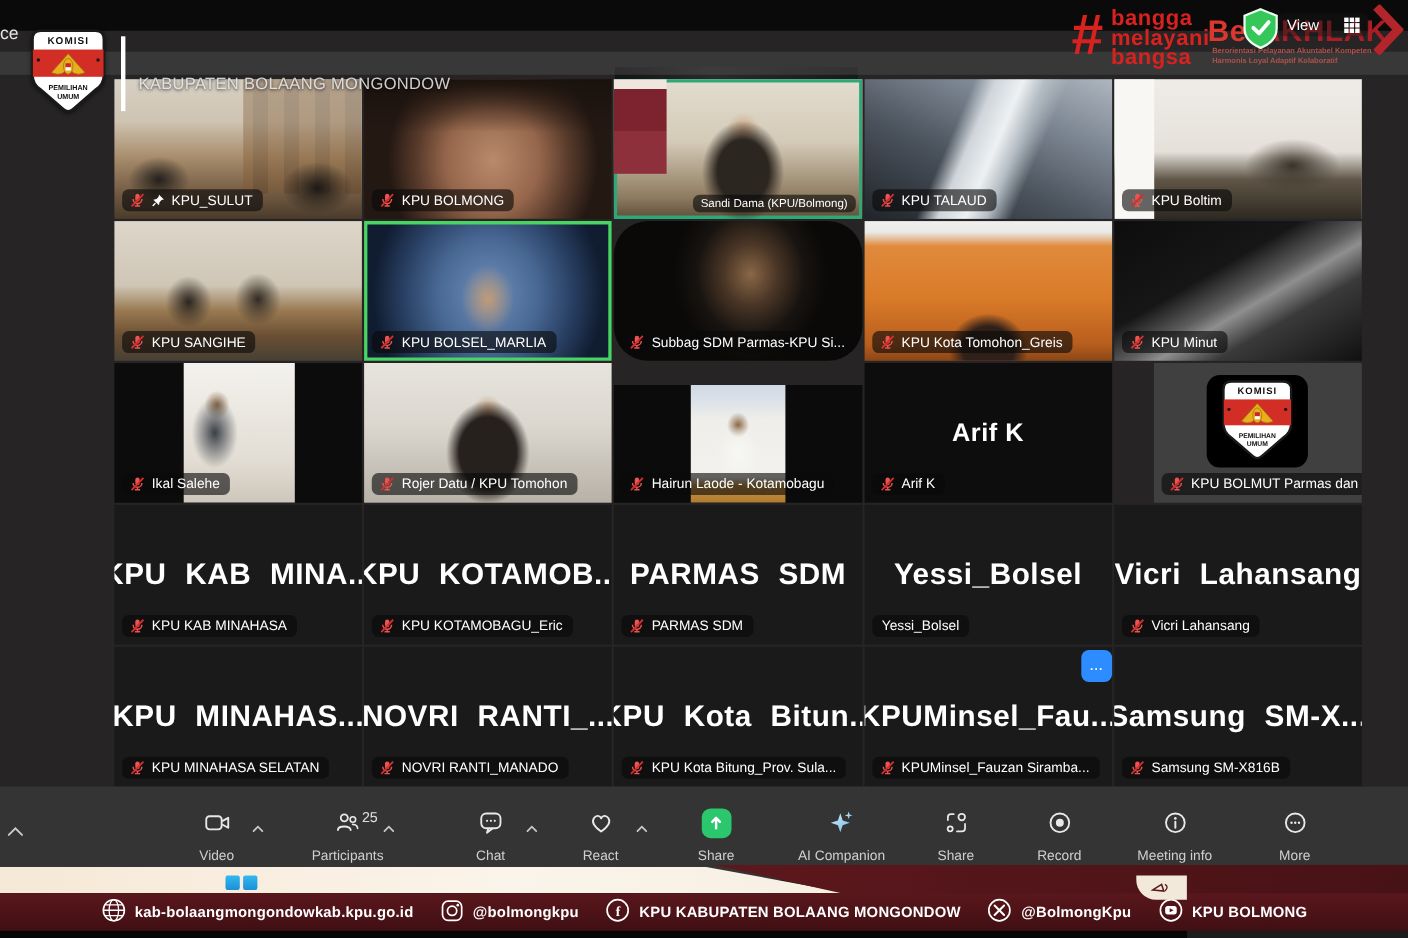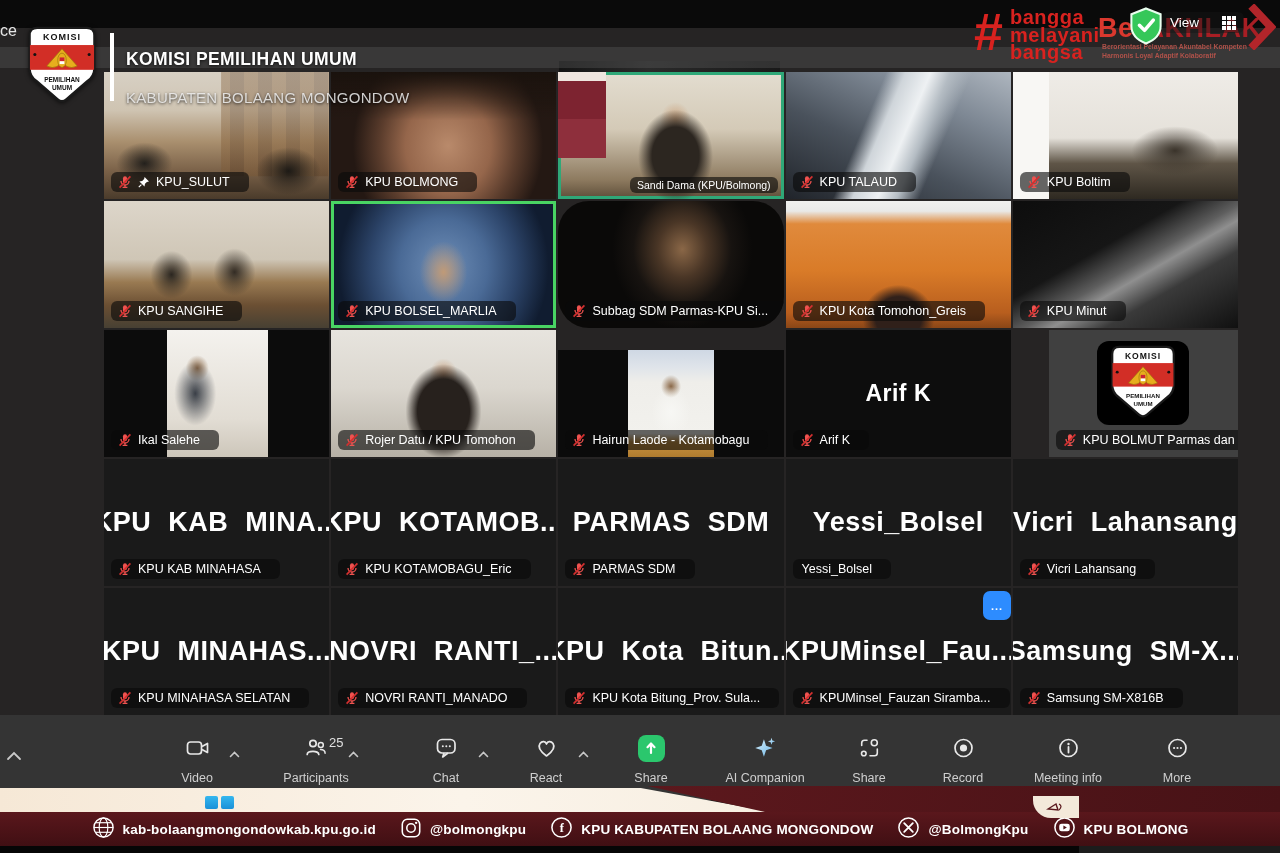--- a/index.html
+++ b/index.html
@@ -38,21 +38,21 @@
 
   
   .grid{position:absolute;left:104px;top:72px;width:1134px;height:643px;display:grid;
         grid-template-columns:repeat(5,1fr);grid-template-rows:repeat(5,1fr);gap:2px;z-index:5;}
   .prev-sliver{position:absolute;left:559px;top:61px;width:221px;height:11px;background:linear-gradient(90deg,#141414,#2a2a2a 40%,#191919);z-index:4;}
   .tile{position:relative;overflow:hidden;background:#161616;}
   .tile.active-teal{box-shadow:inset 0 0 0 3px #2fa878;}
   .tile.active-bright{box-shadow:inset 0 0 0 3px #49d463;}
   .tile::before,.tile::after{content:"";position:absolute;inset:0;pointer-events:none;}
   .chip{position:absolute;left:7px;bottom:7px;display:flex;align-items:center;gap:6px;background:rgba(10,10,10,.62);
-        border-radius:6px;padding:3px 19px 3px 7px;color:#fff;font-size:12.5px;max-width:91%;white-space:nowrap;overflow:hidden;z-index:6;}
+        border-radius:6px;padding:3px 9px 3px 7px;color:#fff;font-size:12.5px;max-width:91%;white-space:nowrap;overflow:hidden;z-index:6;}
   .chip.no-icon{padding-left:9px;}
   .chip.small{left:auto;right:6px;bottom:6px;font-size:10.5px;padding:2px 7px;}
   .chip svg{flex:0 0 auto;}
   .big-name{position:absolute;inset:0;display:flex;align-items:center;justify-content:center;color:#fff;
             font-size:27px;font-weight:bold;letter-spacing:.5px;word-spacing:9px;white-space:nowrap;overflow:hidden;z-index:4;padding:0 4px;}
   .big-name.plain{font-size:23px;word-spacing:normal;}
   .tile-logo{position:absolute;left:50%;top:42%;transform:translate(-50%,-50%);width:92px;height:84px;background:#000;
              border-radius:12px;display:flex;align-items:center;justify-content:center;z-index:3;}
   .inner{position:absolute;top:0;height:100%;z-index:1;}
 
@@ -149,21 +149,20 @@
 <div class="stage">
   <div class="topbar"></div>
   <div class="win-fragment">ce</div>
 
   <div class="header-band"></div>
   <svg class="brand-logo">
       <use href="#kpu-logo"></use>
     </svg>
   <div class="brand-divider"></div>
   <div class="brand-titles">
-    <div class="brand-title">KOMISI PEMILIHAN UMUM</div>
     <div class="brand-subtitle">KABUPATEN BOLAANG MONGONDOW</div>
   </div>
 
   <div class="campaign">
     <div class="hash-mark">#</div>
     <div class="hash-lines">
         <div>bangga</div>
         <div>melayani</div>
         <div>bangsa</div>
       </div>

